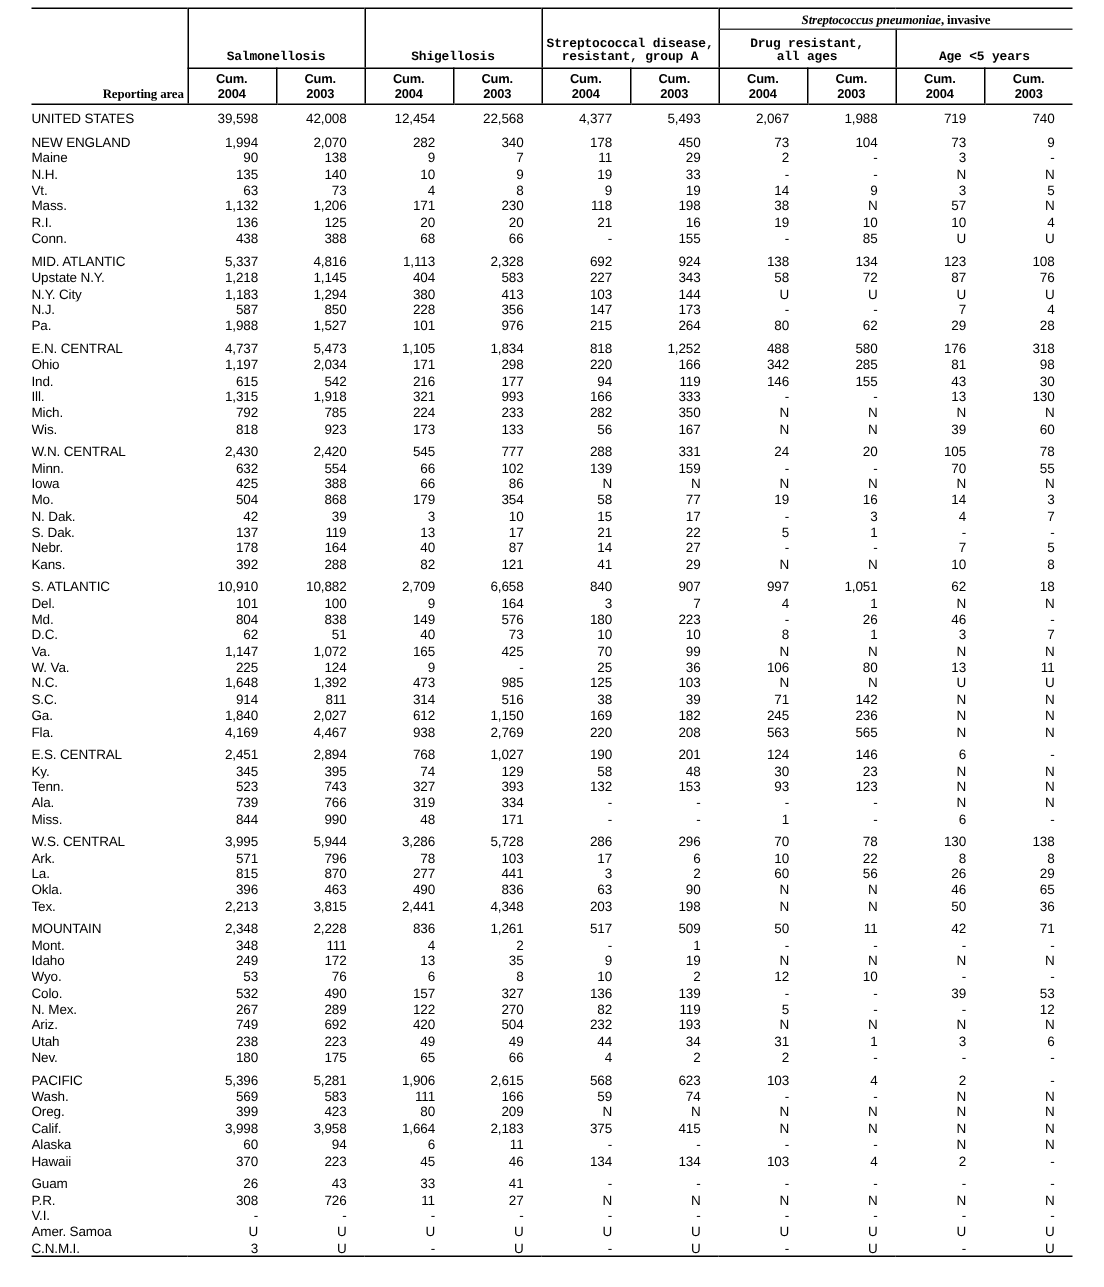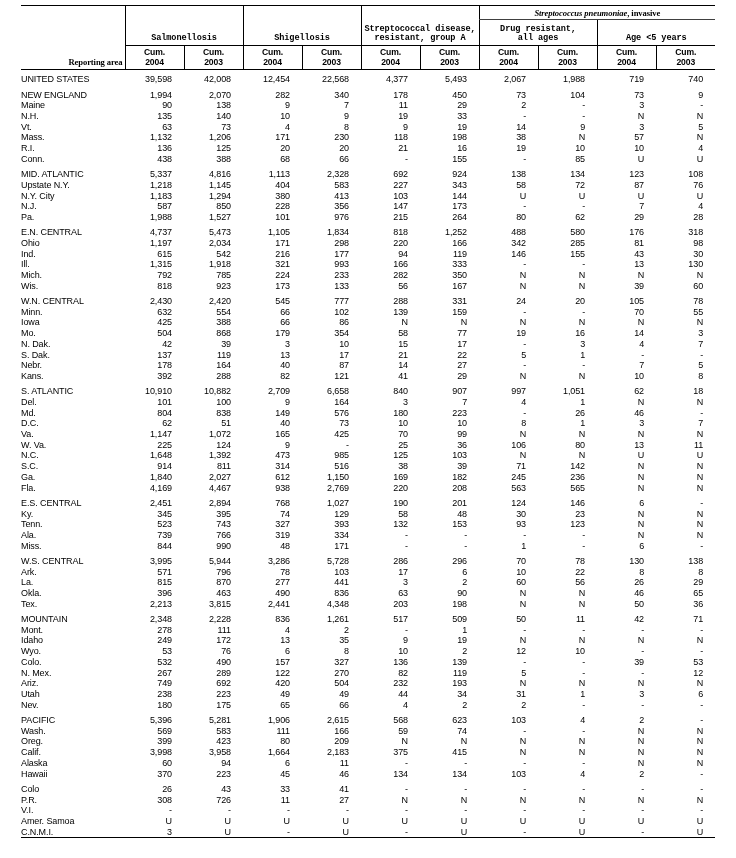--- a/index.html
+++ b/index.html
@@ -804,21 +804,21 @@
           <td class="num">1,261</td>
           <td class="num">517</td>
           <td class="num">509</td>
           <td class="num">50</td>
           <td class="num">11</td>
           <td class="num">42</td>
           <td class="num">71</td>
         </tr>
         <tr>
           <td class="area">Mont.</td>
-          <td class="num">278</td>
+          <td class="num">348</td>
           <td class="num">111</td>
           <td class="num">4</td>
           <td class="num">2</td>
           <td class="num">-</td>
           <td class="num">1</td>
           <td class="num">-</td>
           <td class="num">-</td>
           <td class="num">-</td>
           <td class="num">-</td>
         </tr>
@@ -991,21 +991,21 @@
           <td class="num">134</td>
           <td class="num">103</td>
           <td class="num">4</td>
           <td class="num">2</td>
           <td class="num">-</td>
         </tr>
         <tr class="gap">
           <td colspan="11"></td>
         </tr>
         <tr>
-          <td class="area">Colo</td>
+          <td class="area">Guam</td>
           <td class="num">26</td>
           <td class="num">43</td>
           <td class="num">33</td>
           <td class="num">41</td>
           <td class="num">-</td>
           <td class="num">-</td>
           <td class="num">-</td>
           <td class="num">-</td>
           <td class="num">-</td>
           <td class="num">-</td>

